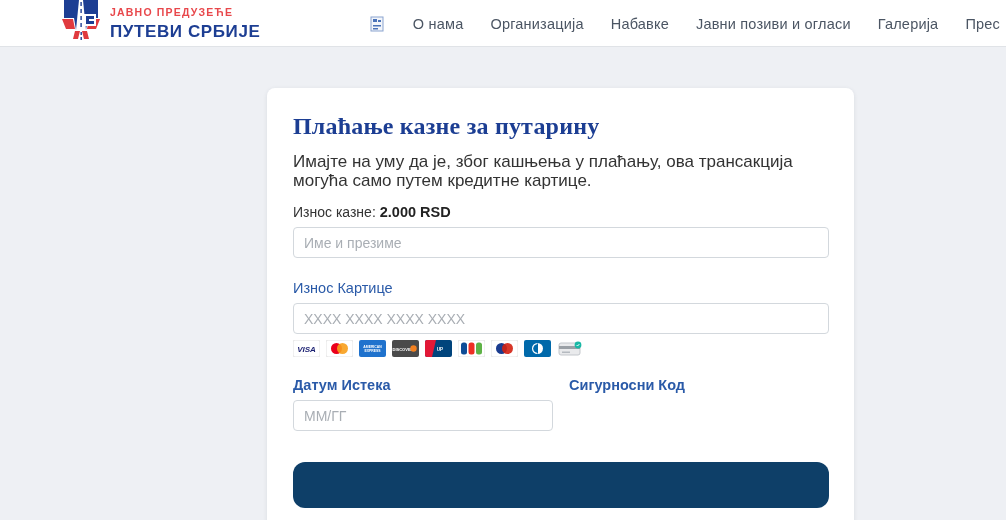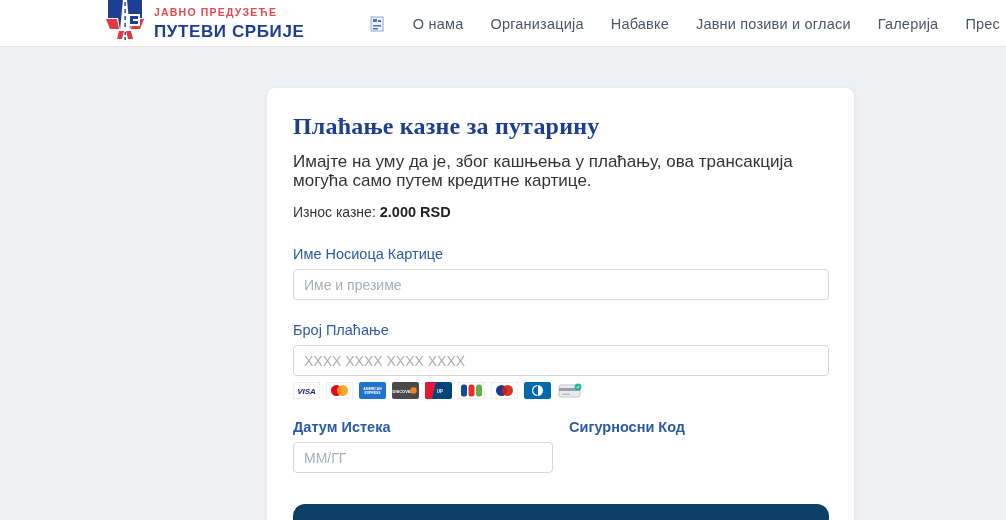--- a/index.html
+++ b/index.html
@@ -7,21 +7,21 @@
   body {
     font-family:"Liberation Sans", sans-serif;
     background:#eef0f4;
     color:#333;
   }
   
   .header {
     position:relative; height:47px; background:#fff;
     border-bottom:1px solid #e0e3e7;
     display:flex; align-items:center; justify-content:space-between;
-    padding:0 6px 0 104px;
+    padding:0 6px 0 60px;
   }
   .logo { display:flex; align-items:flex-start; gap:8px; cursor:pointer; }
   .logo-mark { width:42px; height:44px; margin-top:-3px; }
   .logo-text { display:flex; flex-direction:column; margin-top:3px; }
   .logo-line1 { color:#e8474b; font-size:10.5px; font-weight:bold; letter-spacing:1.2px; }
   .logo-line2 { color:#1d3e93; font-size:17px; font-weight:bold; letter-spacing:.6px; margin-top:4px; }
   .nav { display:flex; align-items:center; gap:27px; margin-top:2px; }
   .nav a {
     color:#4b5563; font-size:14.5px; text-decoration:none; white-space:nowrap;
     letter-spacing:.2px; cursor:pointer;
@@ -116,24 +116,23 @@
 </div>
 
 <div class="main">
   <section class="card">
     <h1>Плаћање казне за путарину</h1>
     <p class="note">Имајте на уму да је, због кашњења у плаћању, ова трансакција могућа само путем кредитне картице.</p>
     <p class="amount">
       <span>Износ казне:</span><b>2.000 RSD</b>
     </p>
 
-    <label class="f-label">Име Носиоца Картице</label>
     <input class="f-input" type="text" placeholder="Име и презиме" style="">
 
-    <label class="f-label tight">Број Плаћање</label>
+    <label class="f-label tight">Износ Картице</label>
     <input class="f-input" type="text" placeholder="XXXX XXXX XXXX XXXX" style="">
 
     <div class="brands">
       <svg class="brand" viewBox="0 0 27 17">
         <rect width="27" height="17" rx="2" fill="#fff" stroke="#e2e2e2"></rect>
         <text x="13.5" y="11.5" font-size="8" font-style="italic" font-weight="bold" fill="#1a1f71" text-anchor="middle" font-family="Liberation Sans, sans-serif">VISA</text>
       </svg>
       <svg class="brand" viewBox="0 0 27 17">
         <rect width="27" height="17" rx="2" fill="#fff" stroke="#e2e2e2"></rect>
         <circle cx="10.5" cy="8.5" r="5.5" fill="#eb001b"></circle>

